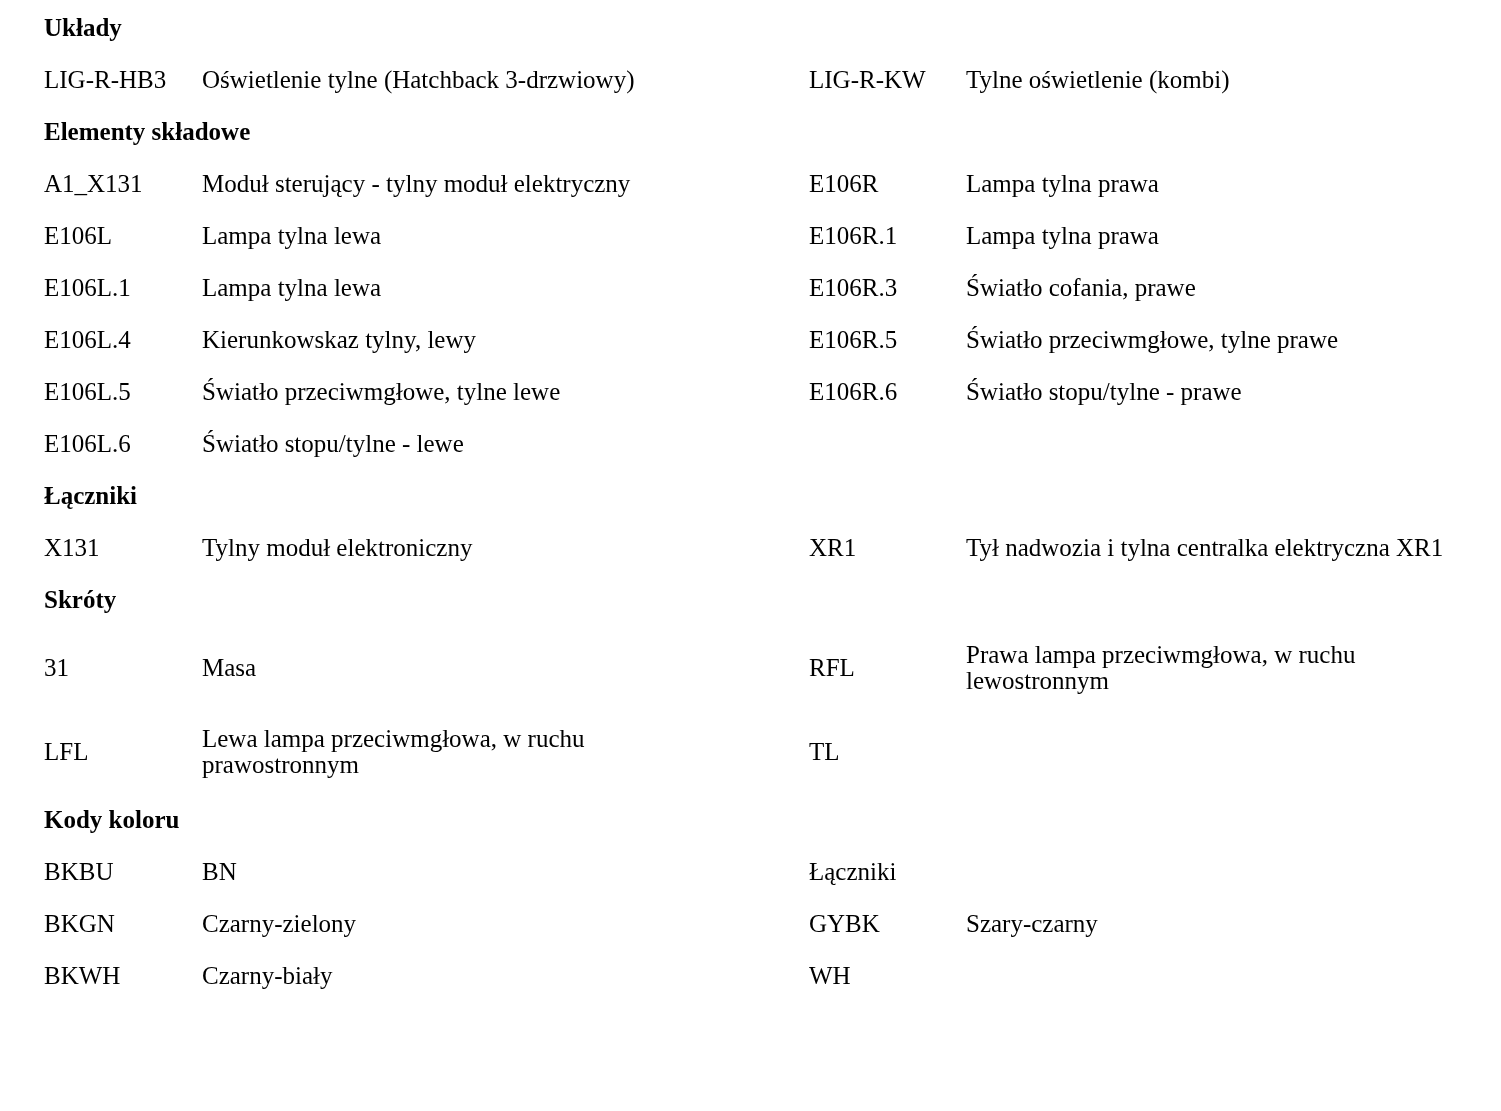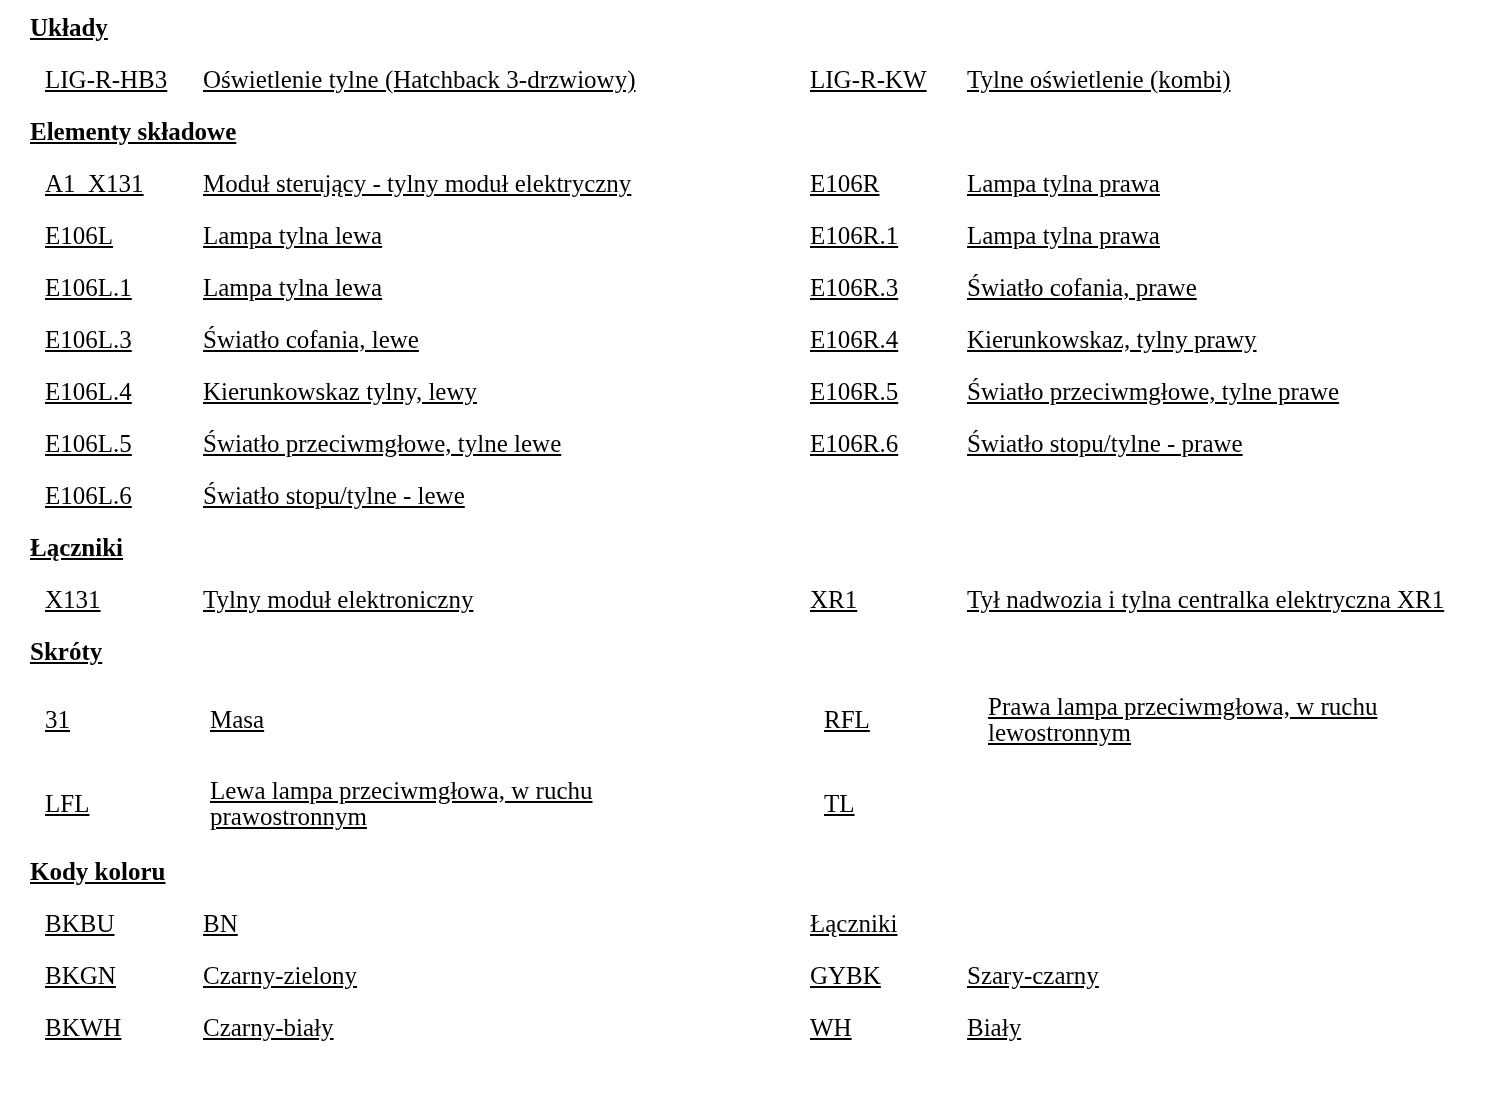--- a/index.html
+++ b/index.html
@@ -10,40 +10,37 @@
   }
   body {
     width: 1501px;
     height: 1111px;
     overflow: hidden;
     font-family: "Liberation Serif", "DejaVu Serif", serif;
     font-size: 25px;
     line-height: 1.06;
   }
   .page {
-    padding: 2px 0 0 30px;
+    padding: 2px 0 0 44px;
     box-sizing: border-box;
-    text-decoration: underline;
   }
   .heading {
     font-weight: bold;
     min-height: 52px;
     display: flex;
     align-items: center;
   }
   .row {
     display: grid;
     grid-template-columns: 158px 607px 157px auto;
     align-items: center;
     min-height: 52px;
-    margin-left: 15px;
   }
   .row.tall {
     min-height: 84px;
-    gap: 7px;
   }
   .desc.narrow {
     max-width: 470px;
   }
   .code, .desc {
     white-space: normal;
   }
 </style>
 </head>
 <body>
@@ -69,26 +66,20 @@
     <div class="code">E106L</div>
     <div class="desc">Lampa tylna lewa</div>
     <div class="code">E106R.1</div>
     <div class="desc">Lampa tylna prawa</div>
   </div>
   <div class="row">
     <div class="code">E106L.1</div>
     <div class="desc">Lampa tylna lewa</div>
     <div class="code">E106R.3</div>
     <div class="desc">Światło cofania, prawe</div>
-  </div>
-  <div class="row">
-    <div class="code">E106L.3</div>
-    <div class="desc">Światło cofania, lewe</div>
-    <div class="code">E106R.4</div>
-    <div class="desc">Kierunkowskaz, tylny prawy</div>
   </div>
   <div class="row">
     <div class="code">E106L.4</div>
     <div class="desc">Kierunkowskaz tylny, lewy</div>
     <div class="code">E106R.5</div>
     <div class="desc">Światło przeciwmgłowe, tylne prawe</div>
   </div>
   <div class="row">
     <div class="code">E106L.5</div>
     <div class="desc">Światło przeciwmgłowe, tylne lewe</div>
@@ -132,16 +123,15 @@
   <div class="row">
     <div class="code">BKGN</div>
     <div class="desc">Czarny-zielony</div>
     <div class="code">GYBK</div>
     <div class="desc">Szary-czarny</div>
   </div>
   <div class="row">
     <div class="code">BKWH</div>
     <div class="desc">Czarny-biały</div>
     <div class="code">WH</div>
-    <div class="desc">Biały</div>
   </div>
 
 </div>
 
 </body></html>

